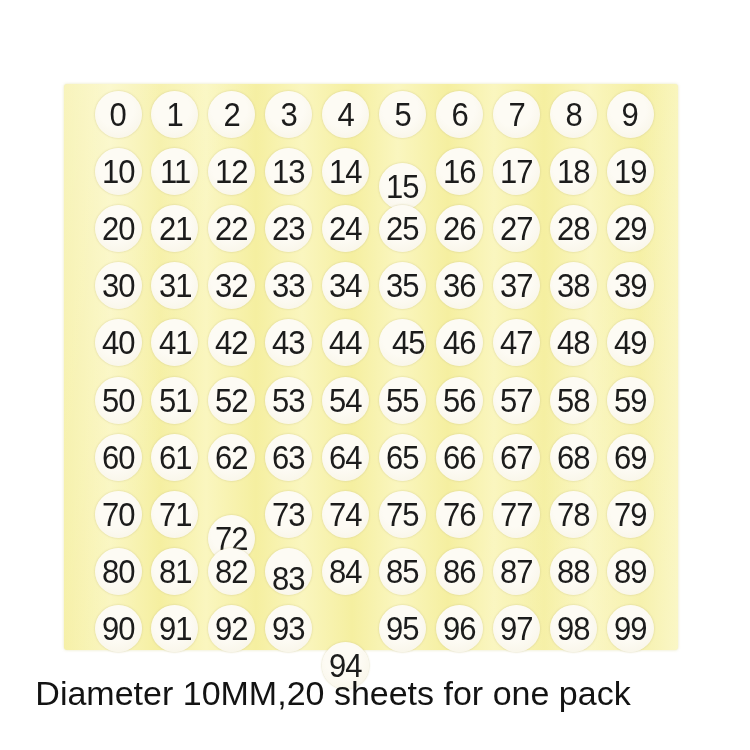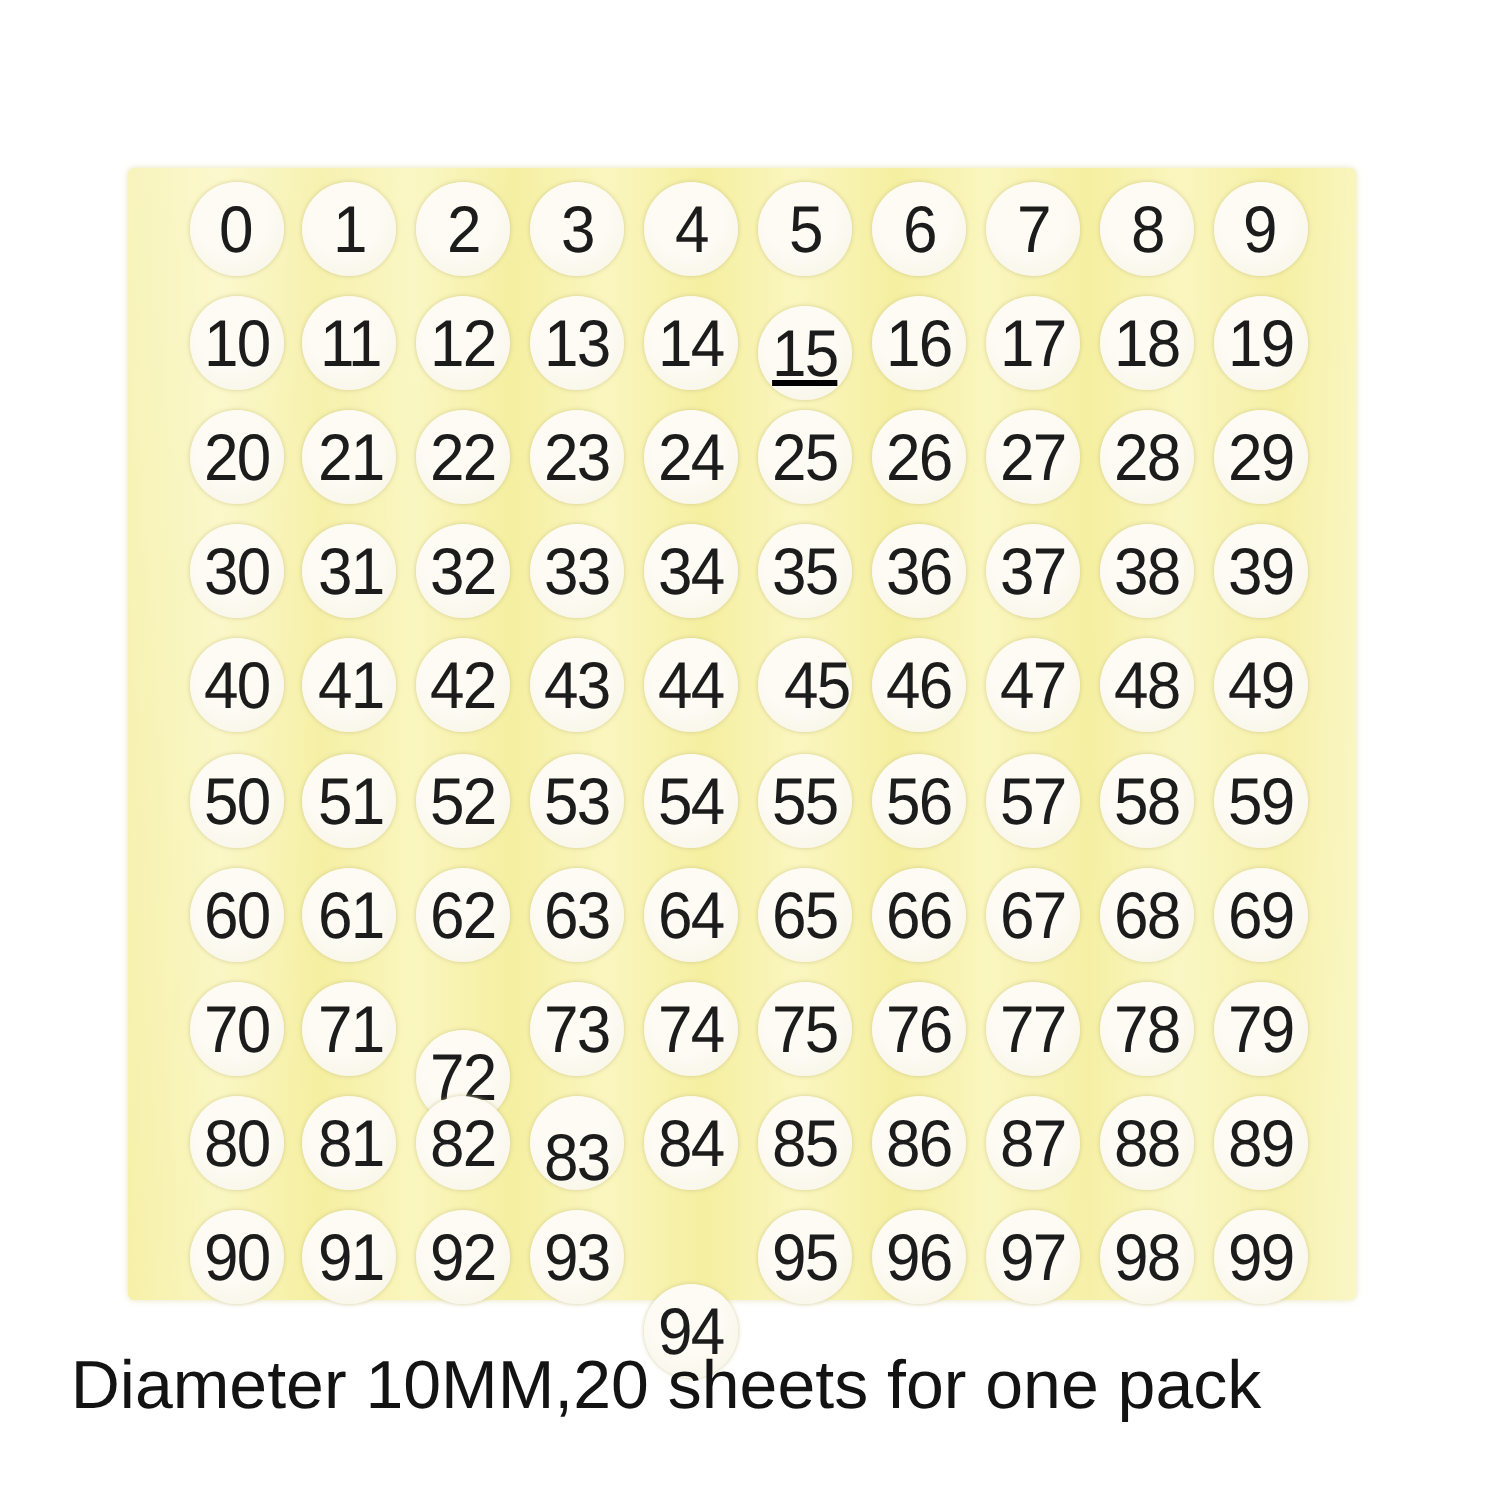--- a/index.html
+++ b/index.html
@@ -111,21 +111,21 @@
       </div>
       <div class="sticker" style="left: 144.3px; top: 63.7px;">
         <span class="sticker-num">12</span>
       </div>
       <div class="sticker" style="left: 201.2px; top: 63.7px;">
         <span class="sticker-num">13</span>
       </div>
       <div class="sticker" style="left: 258.1px; top: 63.7px;">
         <span class="sticker-num">14</span>
       </div>
-      <div class="sticker" style="left: 315px; top: 69px; text-decoration: underline;">
+      <div class="sticker" style="left: 315px; top: 79px;">
         <span class="sticker-num">15</span>
       </div>
       <div class="sticker" style="left: 371.9px; top: 63.7px;">
         <span class="sticker-num">16</span>
       </div>
       <div class="sticker" style="left: 428.8px; top: 63.7px;">
         <span class="sticker-num">17</span>
       </div>
       <div class="sticker" style="left: 485.7px; top: 63.7px;">
         <span class="sticker-num">18</span>

